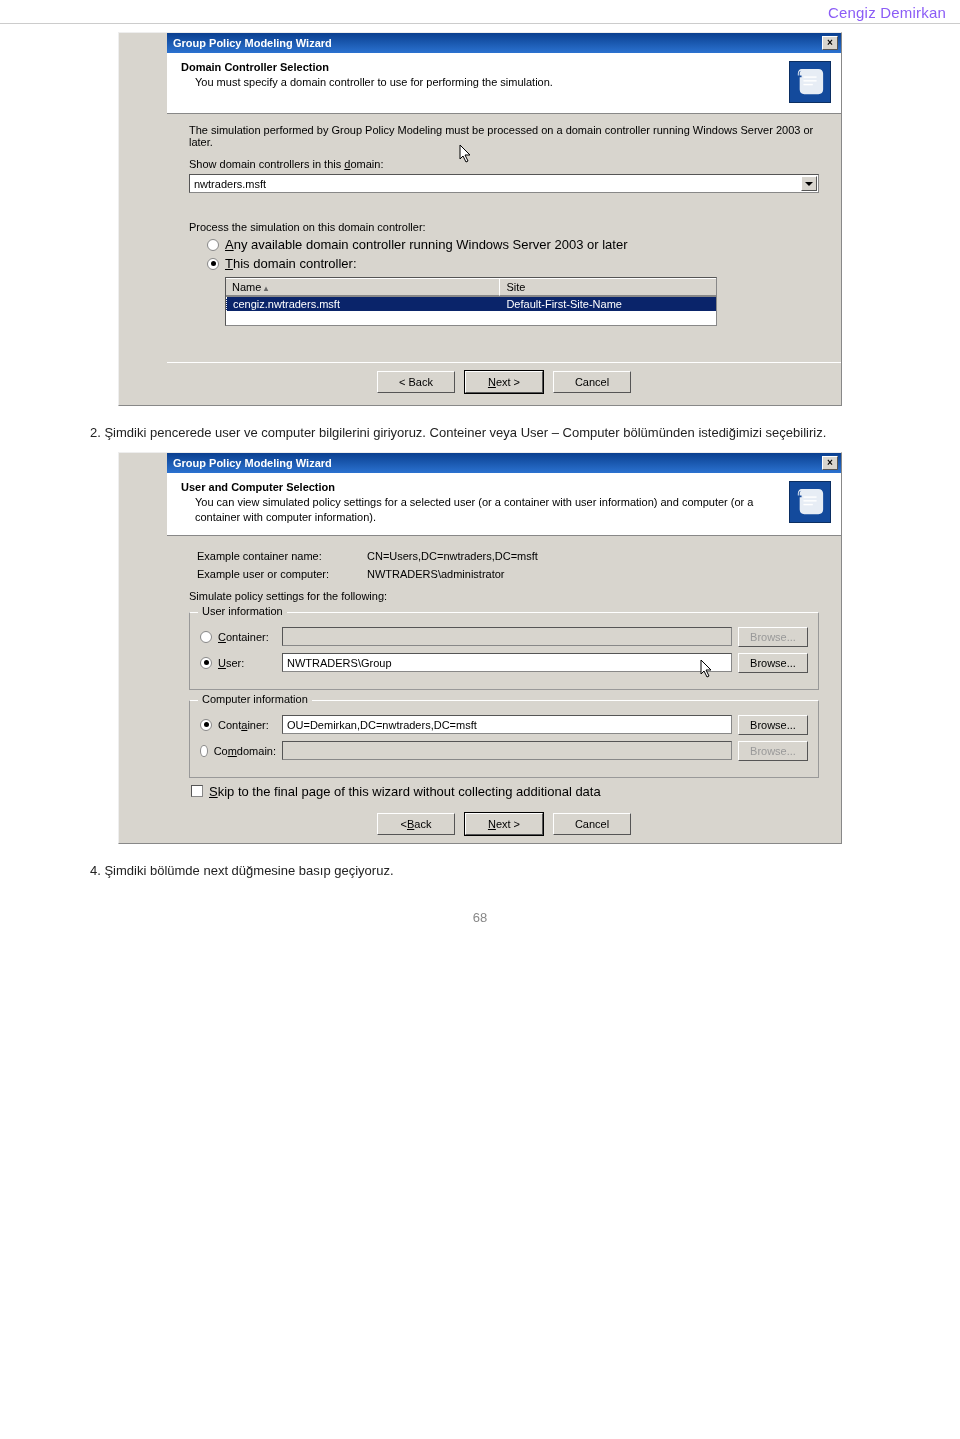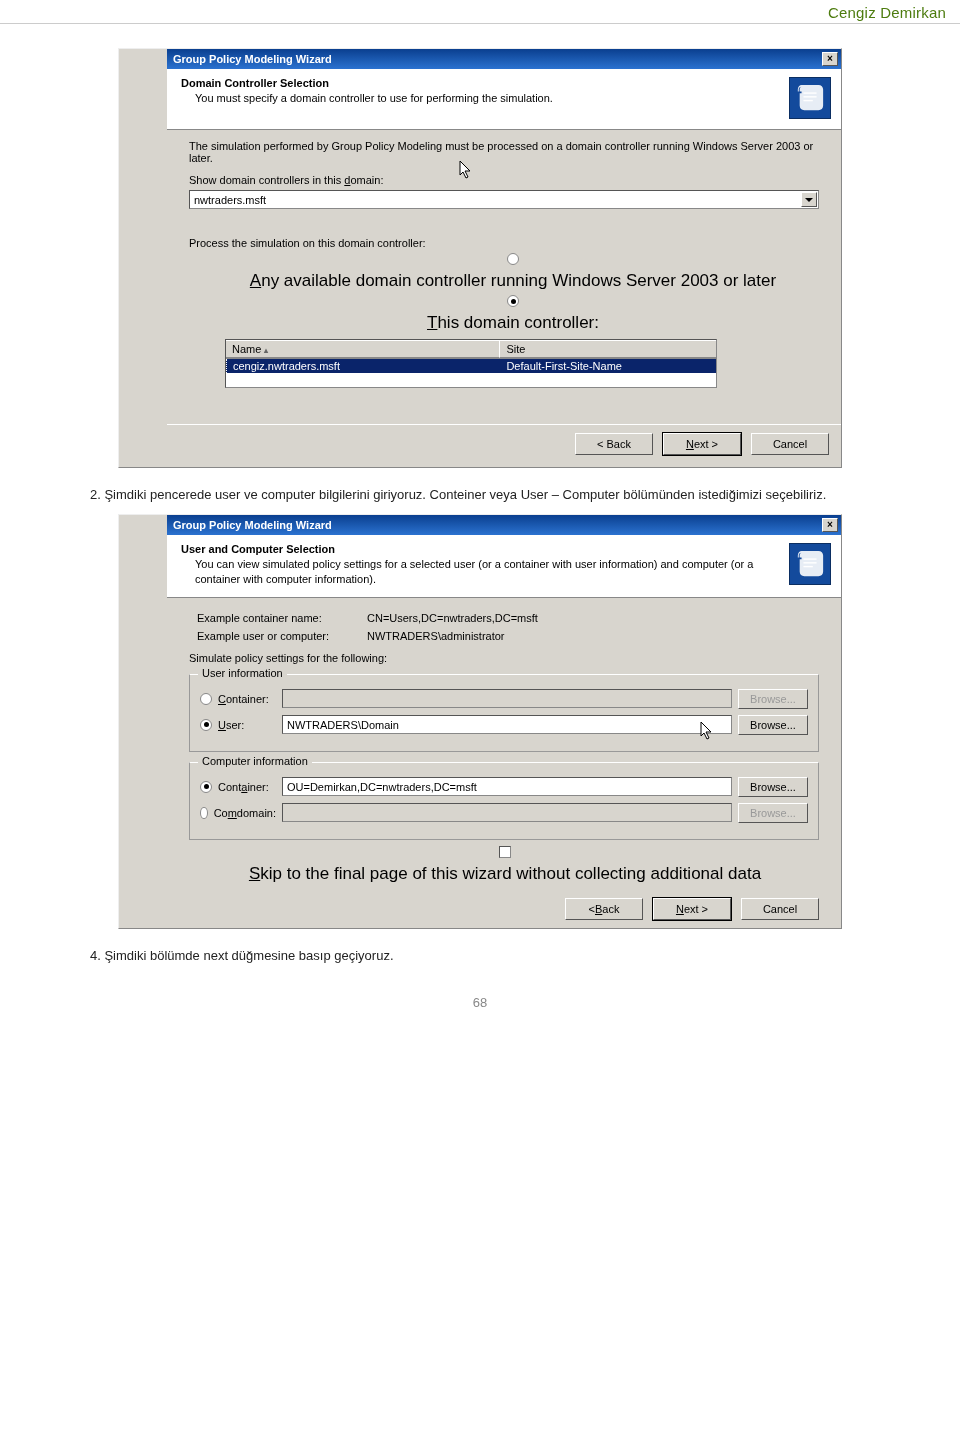--- a/index.html
+++ b/index.html
@@ -8,23 +8,23 @@
     background: #fff;
     font-family: Verdana, Tahoma, Arial, sans-serif;
     font-size: 13px;
     color: #333;
     width: 960px;
   }
   .page-header {
     border-bottom: 1px solid #ccc;
     text-align: right;
     padding: 4px 14px 2px 0;
-    color: #4d7c0f;
+    color: #8b5cf6;
     font-size: 15px;
-    margin-bottom: 24px;
+    margin-bottom: 8px;
     letter-spacing: .2px;
   }
   .body-text {
     margin: 18px 90px 10px 90px;
     font-family: Verdana, Arial, sans-serif;
     font-size: 13px;
     line-height: 1.4;
     color: #222;
   }
   .page-number {
@@ -119,22 +119,21 @@
     border: 1px solid #fff;
     border-right-color: #555; border-bottom-color: #555;
     display: flex; align-items: center; justify-content: center;
   }
   .combo .arrow::after {
     content: ""; border: 4px solid transparent; border-top-color: #000; margin-top: 4px;
   }
   .radio-row, .check-row {
     display: flex; align-items: center; gap: 6px;
     margin: 4px 0 4px 18px;
-    font-size: 17px;
-    flex-direction: column;
+    font-size: 13px;
   }
   .radio {
     width: 12px; height: 12px; border-radius: 50%;
     background: #fff;
     border: 1px solid #888;
     display: inline-flex; align-items: center; justify-content: center;
   }
   .radio.sel::after { content:""; width:5px; height:5px; border-radius:50%; background:#000; }
   .check {
     width: 12px; height: 12px; background: #fff;
@@ -157,21 +156,21 @@
   .lv-head > div:first-child { width: 56%; }
   .lv-head > div:last-child { flex:1; border-right:none; }
   .sort-asc::after { content:" ▴"; color:#666; font-size:9px; }
   .lv-row { display:flex; background:#0a246a; color:#fff; }
   .lv-row > div { padding: 1px 6px; }
   .lv-row > div:first-child { width: 56%; border-left:1px dotted #fff; }
   .lv-row > div:last-child { flex:1; }
   .lv-empty { height: 14px; background:#fff; }
 
   .btnrow {
-    display: flex; justify-content: flex-end; gap: 10px;
+    display: flex; justify-content: center; gap: 10px;
     padding: 8px 12px 12px;
     border-top: 1px solid #fff;
     background: #d8d5ce;
   }
   .btnrow.inner { border-top: none; padding: 10px 0 2px; }
   .btn {
     min-width: 78px;
     height: 22px;
     background: #d8d5ce;
     border: 1px solid #555;
@@ -322,21 +321,21 @@
         </div>
         <div class="textfield" style="background:#d8d5ce;"></div>
         <span class="btn small disabled">Browse...</span>
       </div>
       <div class="form-row" style="position:relative;">
         <div class="rlabel">
           <span class="radio sel"></span>
           <span><span class="u">U</span><span>ser:</span></span>
         </div>
         <div class="textfield">
-            <span>NWTRADERS\Domain</span>
+            <span>NWTRADERS\Group</span>
           </div>
         <span class="btn small">Browse...</span>
         <svg style="position:absolute; right:92px; top:6px;" width="16" height="20" viewBox="0 0 16 20">
             <path d="M1 1 L1 15 L4 12 L7 18 L9 17 L6 11 L11 11 Z" fill="#fff" stroke="#000"></path>
           </svg>
       </div>
     </div>
 
     <div class="groupbox">
       <div class="legend">Computer information</div>

